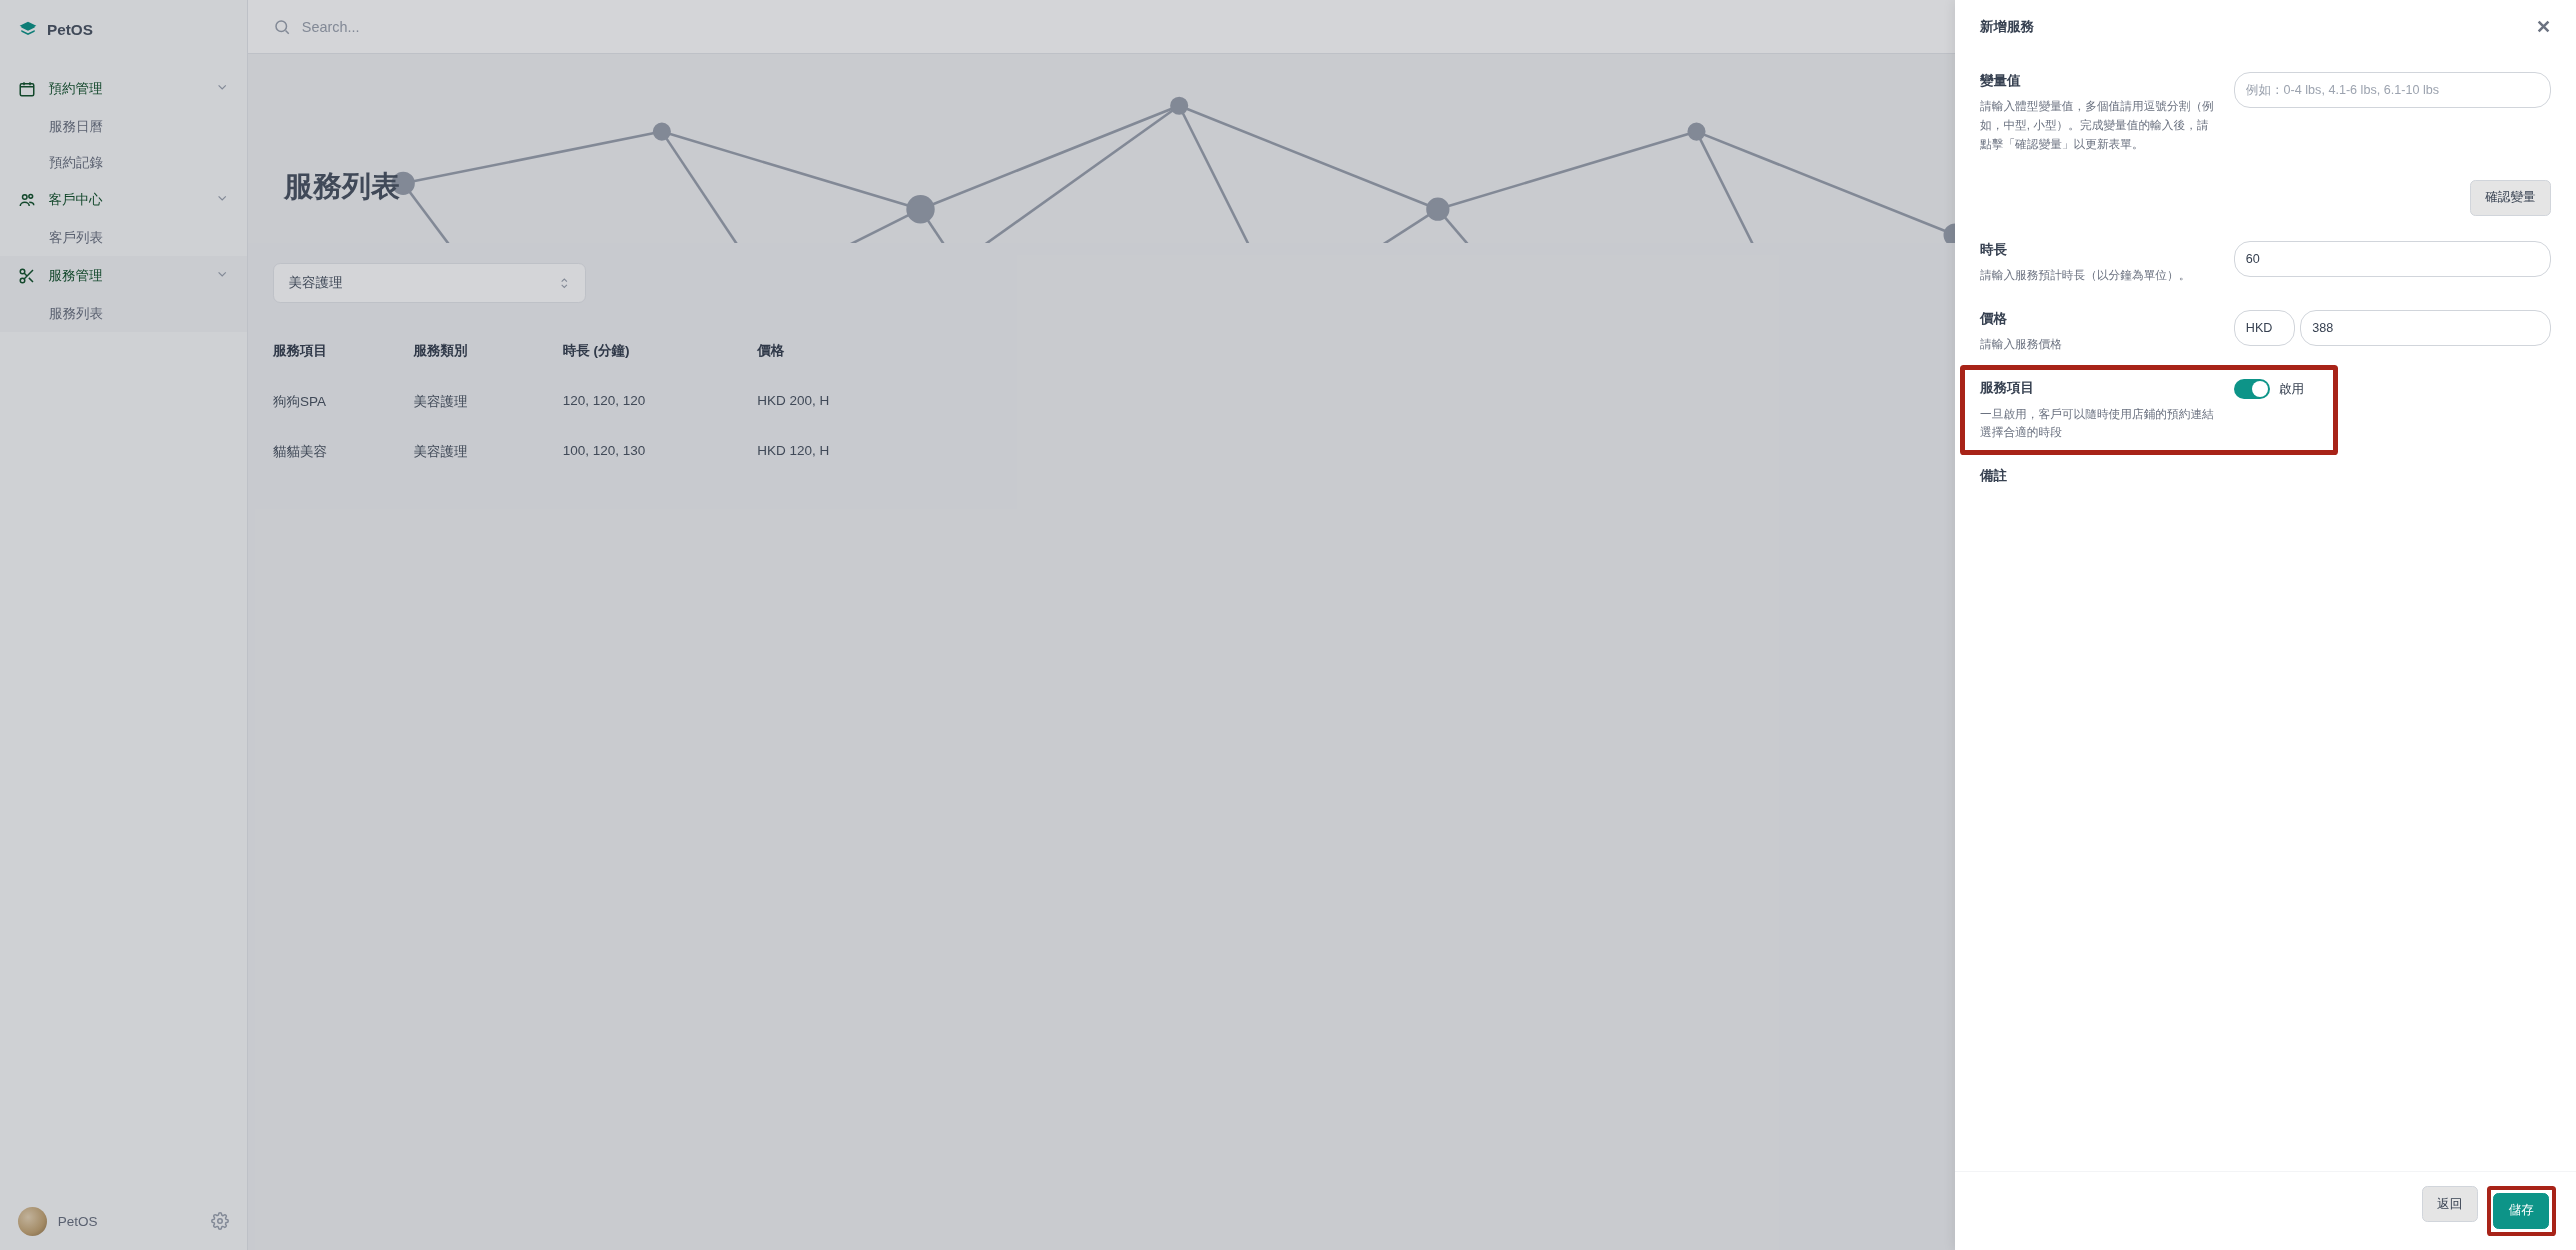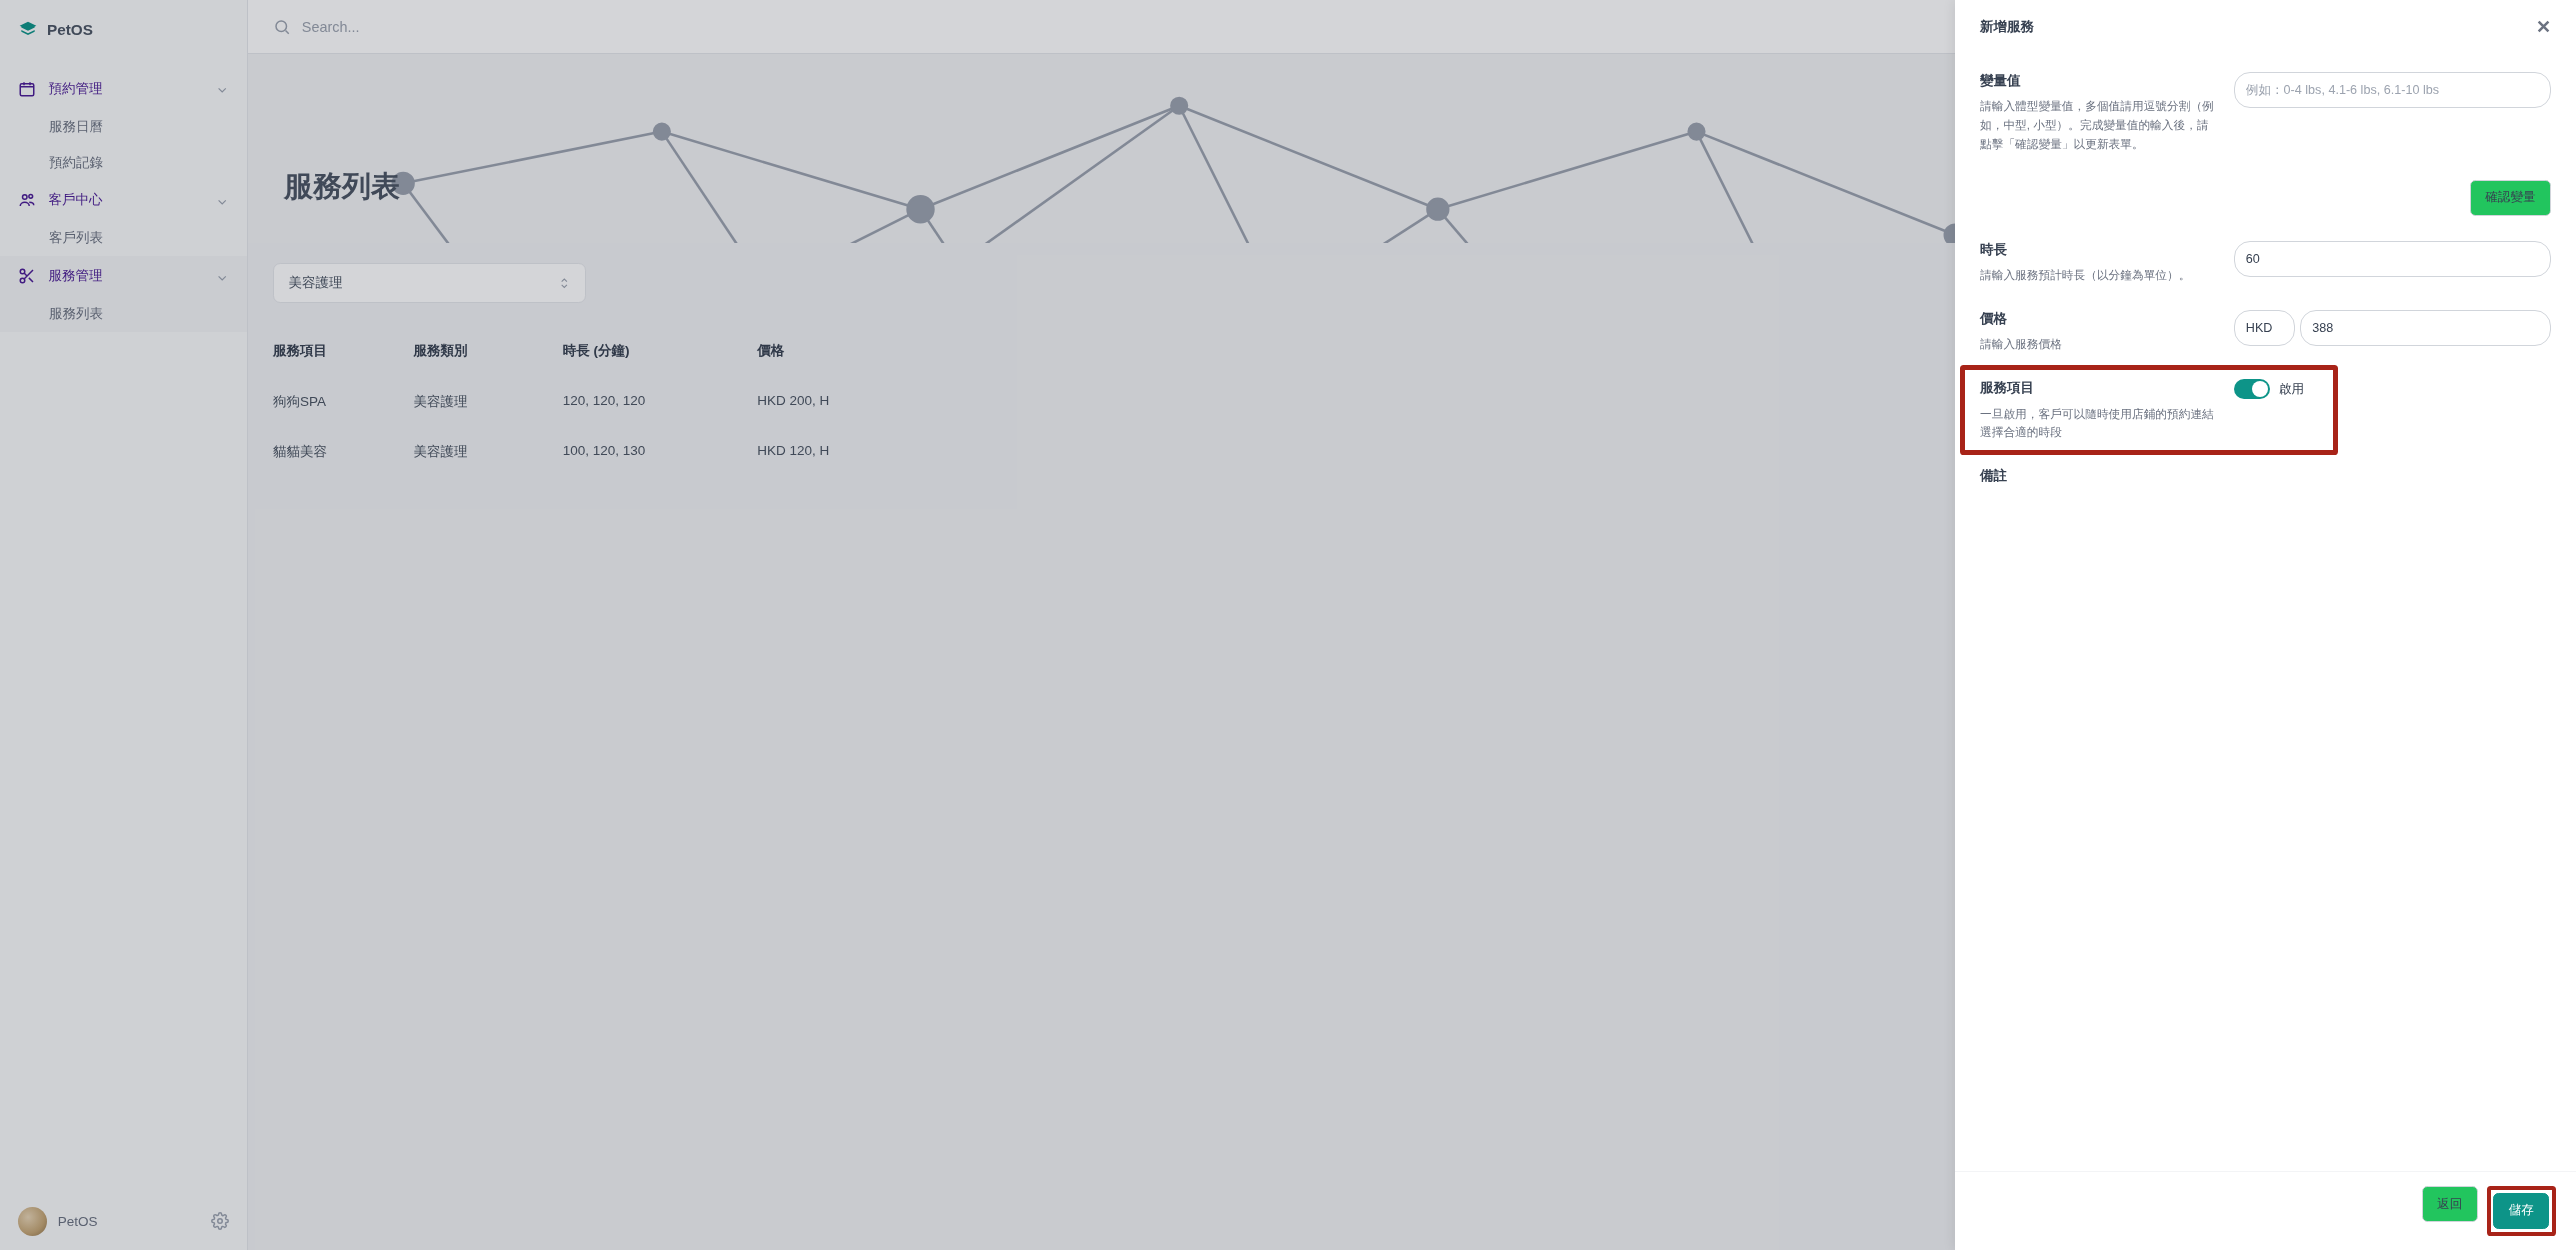--- a/index.html
+++ b/index.html
@@ -3,21 +3,21 @@
 <meta charset="utf-8">
 <style>
 * { box-sizing: border-box; margin: 0; padding: 0; }
 body { font-family: -apple-system, BlinkMacSystemFont, "Segoe UI", "PingFang TC", "Microsoft JhengHei", sans-serif; background: #f1f2f4; color: #374151; font-size: 12.6px; overflow: hidden; }
 .app { display: flex; width: 100vw; height: 100vh; position: relative; }
 .sidebar { width: 248px; background: #f9fafb; border-right: 0.9px solid #e5e7eb; display: flex; flex-direction: column; }
 .logo { display: flex; align-items: center; gap: 9px; padding: 20px 18px; font-weight: 700; font-size: 15.3px; color: #4b5563; }
 .logo-icon { width: 20px; height: 20px; color: #0d9488; }
 .nav { flex: 1; padding-top: 9px; }
 .nav-group { }
-.nav-header { display: flex; align-items: flex-end; gap: 12.6px; padding: 10.8px 18px; color: #4c1d95; font-size: 13.5px; cursor: pointer; position: relative; }
+.nav-header { display: flex; align-items: flex-start; gap: 12.6px; padding: 10.8px 18px; color: #14532d; font-size: 13.5px; cursor: pointer; position: relative; }
 .nav-header .chevron { margin-left: auto; color: #9ca3af; }
 .nav-header svg.ni { width: 18px; height: 18px; }
 .nav-sub { }
 .nav-sub-item { padding: 9px 18px 9px 49px; color: #6b7280; font-size: 13.5px; cursor: pointer; }
 .nav-sub-item.active { background: #f3f4f6; }
 .nav-group.active-group { background: #f3f4f6; }
 .sidebar-footer { padding: 14.4px 18px; display: flex; align-items: center; gap: 10.8px; }
 .avatar { width: 29px; height: 29px; border-radius: 50%; background: radial-gradient(circle at 35% 35%, #e8d5b5, #c4a574 60%, #8b6f47); }
 .sf-label { color: #6b7280; font-size: 13.5px; flex: 1; }
 .gear { color: #9ca3af; cursor: pointer; }
@@ -40,21 +40,21 @@
 .drawer-header { display: flex; align-items: center; padding: 16px 25px; font-weight: 600; color: #374151; font-size: 13.5px; }
 .drawer-header .close { margin-left: auto; color: #6b7280; cursor: pointer; font-size: 18px; }
 .drawer-body { flex: 1; overflow: auto; padding: 5.4px 25px 18px 25px; }
 .field { display: flex; gap: 18px; padding: 12.6px 0; }
 .field-l { width: 236px; }
 .field-l .lab { font-weight: 600; color: #374151; font-size: 13.5px; margin-bottom: 7.2px; }
 .field-l .desc { color: #6b7280; font-size: 11.7px; line-height: 1.6; }
 .field-r { flex: 1; display: flex; flex-direction: column; gap: 9px; }
 .input { width: 100%; height: 36px; border: 0.9px solid #d1d5db; border-radius: 16px; padding: 0 10.8px; font-size: 12.6px; color: #374151; background: #fff; }
 .input::placeholder { color: #9ca3af; }
-.btn { height: 36px; padding: 0 14.4px; border-radius: 5.4px; border: 0.9px solid #d1d5db; background: #22c55e; color: #374151; font-size: 12.6px; cursor: pointer; display: inline-flex; align-items: center; justify-content: center; }
+.btn { height: 36px; padding: 0 14.4px; border-radius: 5.4px; border: 0.9px solid #d1d5db; background: #e5e5e5; color: #374151; font-size: 12.6px; cursor: pointer; display: inline-flex; align-items: center; justify-content: center; }
 .btn-primary { background: #0d9488; color: #fff; border-color: #0d9488; }
 .btn-row-right { display: flex; justify-content: flex-end; }
 .price-row { display: flex; gap: 5.4px; }
 .price-curr { width: 61px; }
 .toggle-row { display: flex; align-items: center; gap: 9px; }
 .toggle { width: 36px; height: 20px; background: #0d9488; border-radius: 10px; position: relative; cursor: pointer; }
 .toggle .knob { position: absolute; width: 16px; height: 16px; border-radius: 50%; background: #fff; top: 1.8px; right: 1.8px; }
 .highlight-box { border: 5.4px solid #a82318; border-radius: 3.6px; position: absolute; pointer-events: none; }
 .textarea { width: 100%; min-height: 72px; border: 1.8px solid #2563eb; border-radius: 5.4px; padding: 9px 10.8px; font-size: 12.6px; color: #374151; resize: vertical; font-family: inherit; }
 .drawer-footer { border-top: 0.9px solid #f3f4f6; padding: 14.4px 20px; display: flex; justify-content: flex-end; gap: 9px; }

